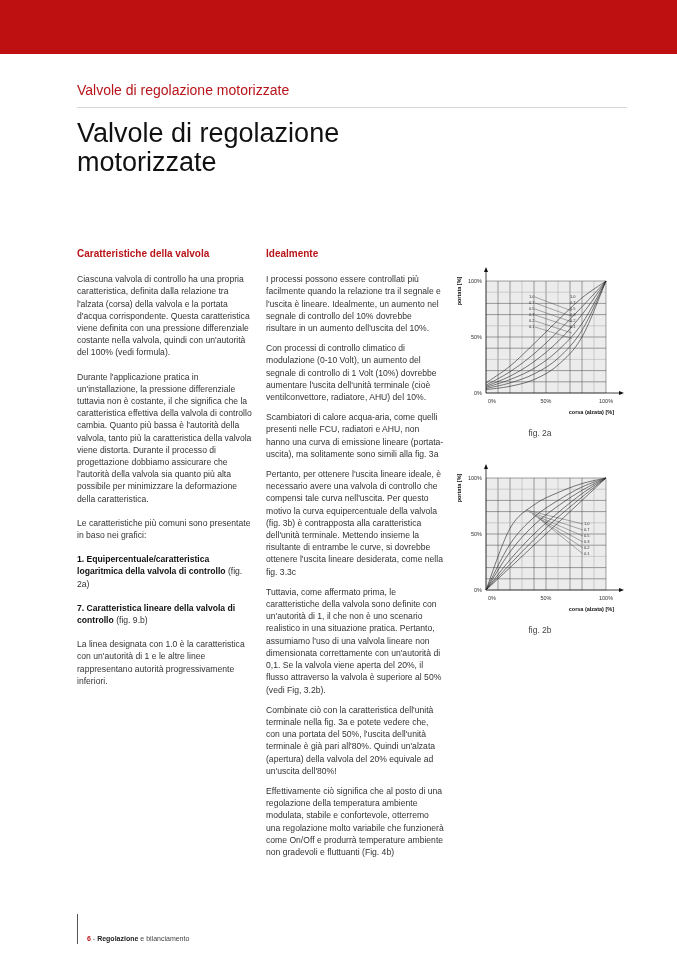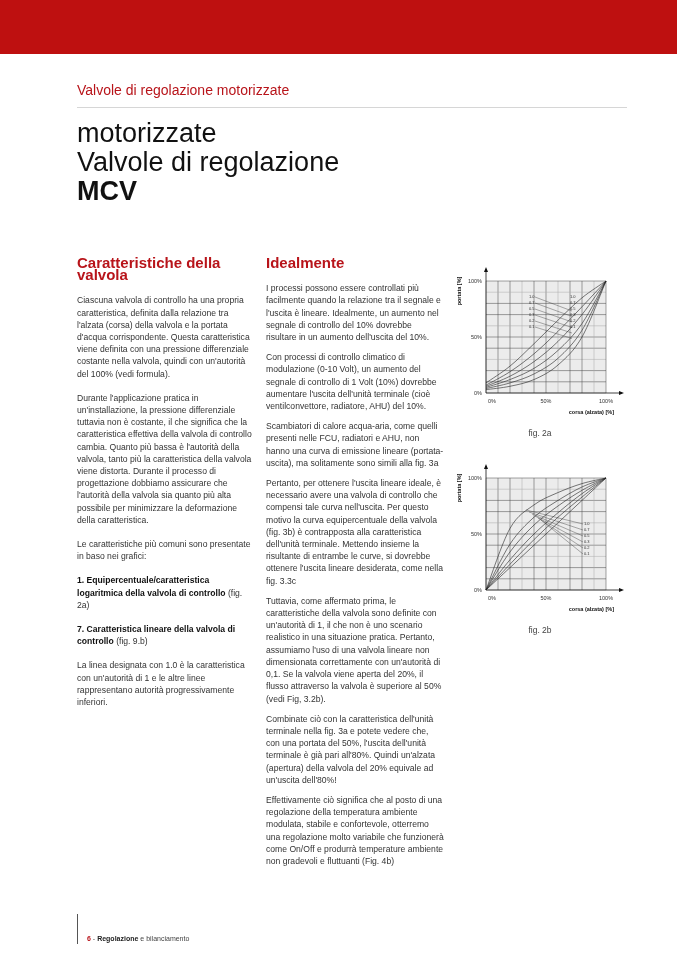--- a/index.html
+++ b/index.html
@@ -5,44 +5,43 @@
   html, body { margin:0; padding:0; }
   body { width:677px; height:958px; position:relative; background:#fff; font-family:"Liberation Sans", sans-serif; color:#222; overflow:hidden; }
   .topbar { position:absolute; left:0; top:0; width:677px; height:54px; background:#be1010; }
   .section-title { position:absolute; left:77px; top:82px; font-size:14px; color:#b8141a; }
   .rule { position:absolute; left:77px; top:107px; width:550px; height:1px; background:#d6d6d6; }
   .main-title { position:absolute; left:77px; top:119px; font-size:27px; line-height:29px; color:#111; }
   .main-title .mcv { font-weight:bold; }
   .col { position:absolute; font-size:8.6px; line-height:12.2px; color:#333; }
   .col1 { left:77px; top:240px; width:180px; }
   .col2 { left:266px; top:240px; width:178px; }
-  .col h3 { margin:17px 0 13px 0; font-size:15px; color:#b8141a; font-weight:bold; }
+  .col h3 { margin:8px 0 13px 0; font-size:10px; color:#b8141a; font-weight:bold; }
   .col p { margin:0 0 8px 0; }
   .col1 p { margin:0 0 12px 0; }
   .col b { color:#111; }
   .chart { position:absolute; left:450px; width:180px; }
   .chart svg { display:block; }
   .caption { text-align:center; font-size:8.5px; color:#444; margin-top:8px; }
   .footer-num { position:absolute; left:52px; top:932px; font-size:11px; color:#333;margin-top:44px; }
   .footer-line { position:absolute; left:77px; top:914px; width:1px; height:30px; background:#555; }
   .footer-text { position:absolute; left:87px; top:935px; font-size:7px; color:#444; }
   .footer-text .chap { color:#b8141a; font-weight:bold; }
   .footer-text b { color:#222; }
 </style>
 </head>
 <body>
 
 <div class="topbar"></div>
 <div class="section-title">Valvole di regolazione motorizzate</div>
 <div class="rule"></div>
 
 <div class="main-title">
+  <div>Valvole di regolazione</div>
   <div>motorizzate</div>
-  <div>Valvole di regolazione</div>
-  <div class="mcv">MCV</div>
 </div>
 
 <div class="col col1">
   <h3>Caratteristiche della valvola</h3>
   <p>Ciascuna valvola di controllo ha una propria caratteristica, definita dalla relazione tra l'alzata (corsa) della valvola e la portata d'acqua corrispondente. Questa caratteristica viene definita con una pressione differenziale costante nella valvola, quindi con un'autorità del 100% (vedi formula).</p>
   <p>Durante l'applicazione pratica in un'installazione, la pressione differenziale tuttavia non è costante, il che significa che la caratteristica effettiva della valvola di controllo cambia. Quanto più bassa è l'autorità della valvola, tanto più la caratteristica della valvola viene distorta. Durante il processo di progettazione dobbiamo assicurare che l'autorità della valvola sia quanto più alta possibile per minimizzare la deformazione della caratteristica.</p>
   <p>Le caratteristiche più comuni sono presentate in baso nei grafici:</p>
   <p><b>1. Equipercentuale/caratteristica logaritmica della valvola di controllo</b><span> (fig. 2a)</span></p>
   <p><b>7. Caratteristica lineare della valvola di controllo</b><span> (fig. 9.b)</span></p>
   <p>La linea designata con 1.0 è la caratteristica con un'autorità di 1 e le altre linee rappresentano autorità progressivamente inferiori.</p>

